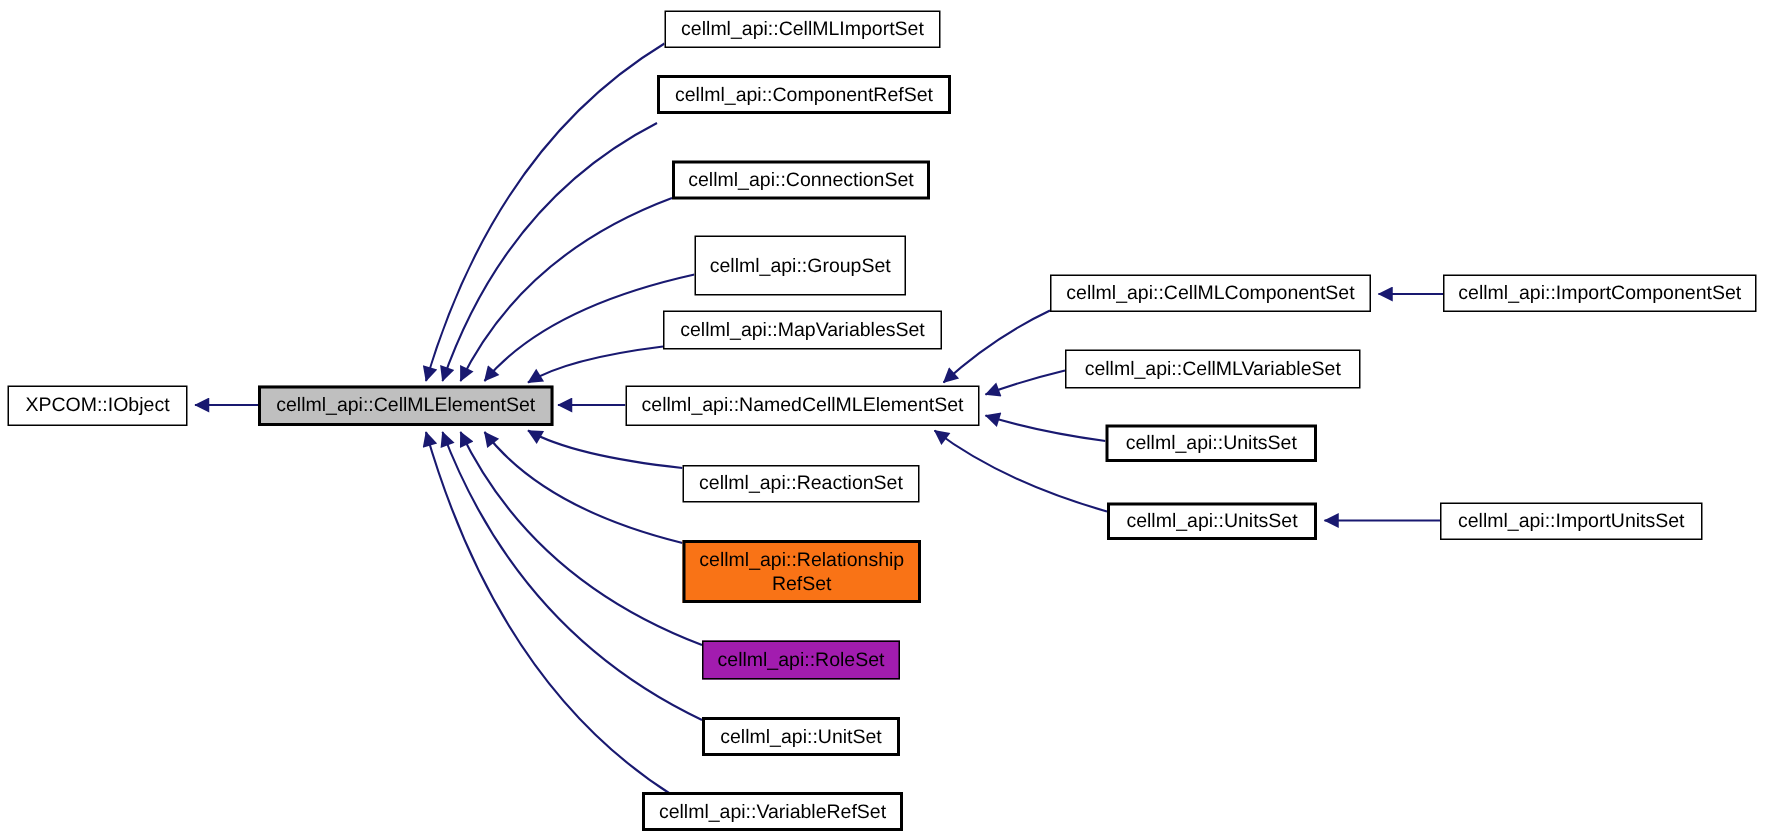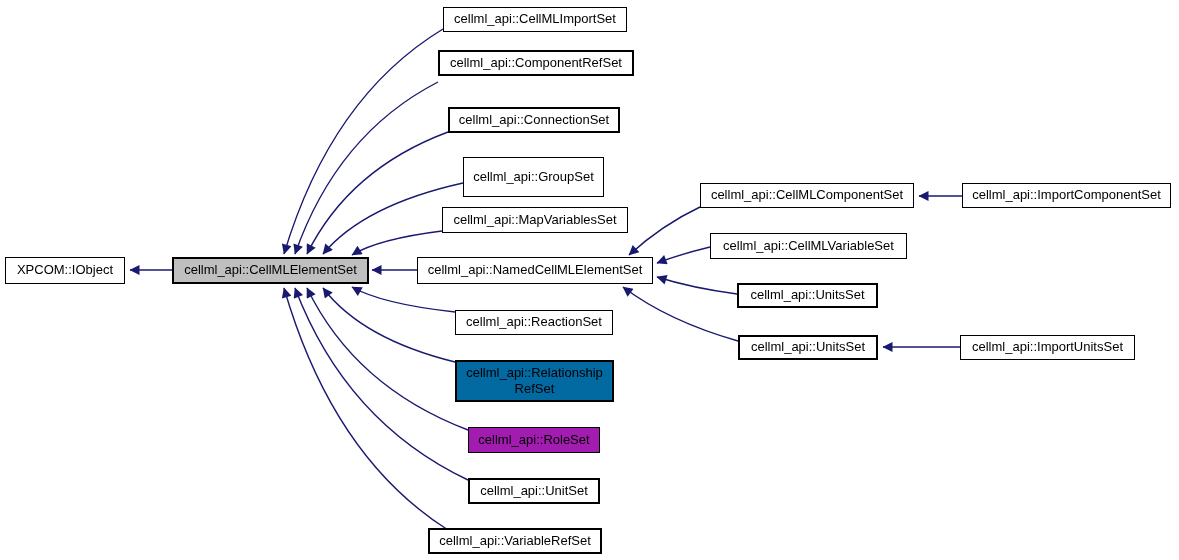--- a/index.html
+++ b/index.html
@@ -94,21 +94,21 @@
   <div class="node thick" style="left: 448px; top: 107px; width: 172px; height: 26px; border-color: rgb(0, 0, 0); background: rgb(255, 255, 255);">cellml_api::ConnectionSet</div>
 
   <div class="node" style="left: 463px; top: 157px; width: 141px; height: 40px; border-color: rgb(0, 0, 0); background: rgb(255, 255, 255);">cellml_api::GroupSet</div>
 
   <div class="node" style="left: 442px; top: 207px; width: 186px; height: 26px; border-color: rgb(0, 0, 0); background: rgb(255, 255, 255);">cellml_api::MapVariablesSet</div>
 
   <div class="node" style="left: 417px; top: 257px; width: 236px; height: 27px; border-color: rgb(0, 0, 0); background: rgb(255, 255, 255);">cellml_api::NamedCellMLElementSet</div>
 
   <div class="node" style="left: 455px; top: 310px; width: 158px; height: 25px; border-color: rgb(0, 0, 0); background: rgb(255, 255, 255);">cellml_api::ReactionSet</div>
 
-  <div class="node thick wrap2" style="left: 455px; top: 360px; width: 159px; height: 42px; border-color: rgb(0, 0, 0); background: #0369a1;">
+  <div class="node thick wrap2" style="left: 455px; top: 360px; width: 159px; height: 42px; border-color: rgb(0, 0, 0); background: #f97316;">
     <span><span>cellml_api::Relationship</span><br><span>RefSet</span></span>
   </div>
 
   <div class="node" style="left: 468px; top: 427px; width: 132px; height: 26px; border-color: rgb(0, 0, 0); background: #a21caf;">cellml_api::RoleSet</div>
 
   <div class="node thick" style="left: 468px; top: 478px; width: 132px; height: 26px; border-color: rgb(0, 0, 0); background: rgb(255, 255, 255);">cellml_api::UnitSet</div>
 
   <div class="node thick" style="left: 428px; top: 528px; width: 174px; height: 26px; border-color: rgb(0, 0, 0); background: rgb(255, 255, 255);">cellml_api::VariableRefSet</div>
 
   <div class="node" style="left: 700px; top: 183px; width: 214px; height: 25px; border-color: rgb(0, 0, 0); background: rgb(255, 255, 255);">cellml_api::CellMLComponentSet</div>

